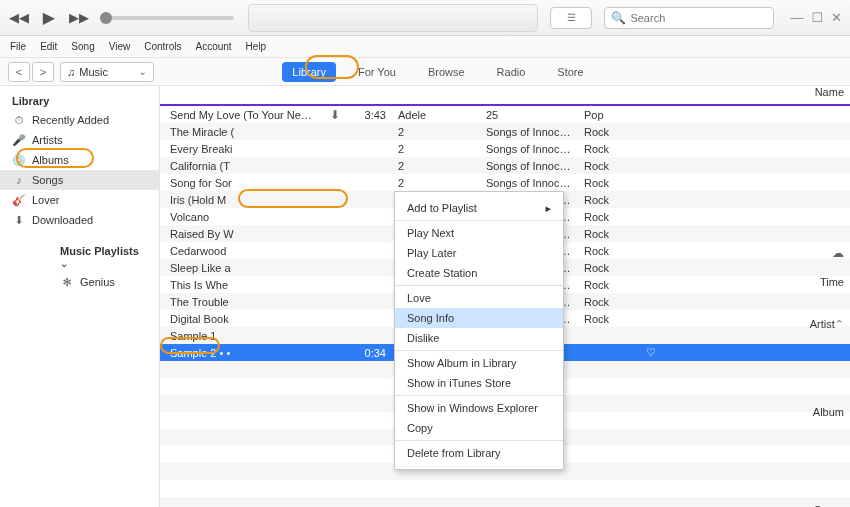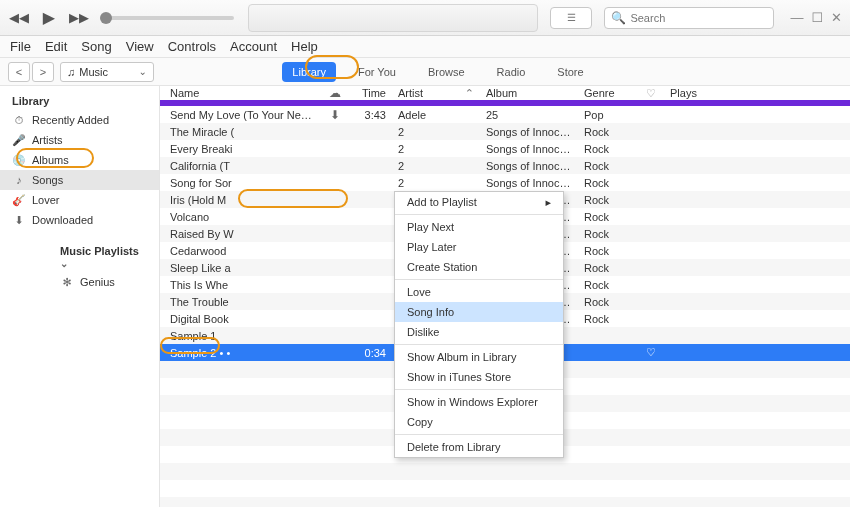--- a/index.html
+++ b/index.html
@@ -16,21 +16,21 @@
   .pb-btn.play { width: 26px; height: 26px; font-size: 16px; }
   .progress-track { flex: 0 0 130px; height: 4px; background: #d0d0d0; border-radius: 2px; position: relative; margin: 0 8px; }
   .progress-knob { position: absolute; left: -4px; top: -4px; width: 12px; height: 12px; background: #888; border-radius: 50%; }
   .now-playing { flex: 1; height: 28px; background: linear-gradient(#f7f7f7,#eaeaea); border: 1px solid #d6d6d6; border-radius: 4px; display: flex; align-items: center; justify-content: center; color: #777; }
   .view-btn { width: 42px; height: 22px; border: 1px solid #c8c8c8; border-radius: 4px; margin: 0 6px; display: flex; align-items: center; justify-content: center; color: #777; font-size: 10px; background: #fff; }
   .search-box { width: 170px; height: 22px; border: 1px solid #c8c8c8; border-radius: 4px; display: flex; align-items: center; padding: 0 6px; background: #fff; }
   .search-box input { border: none; outline: none; width: 100%; font-size: 11px; color: #333; }
   .win-ctl { display: flex; gap: 8px; margin-left: 10px; color: #888; font-size: 13px; }
 
   
-  .menu-bar { height: 22px; border-bottom: 1px solid #e4e4e4; display: flex; align-items: center; padding: 0 10px; gap: 14px; font-size: 13px; color: #333; background: #fafafa; }
+  .menu-bar { height: 22px; border-bottom: 1px solid #e4e4e4; display: flex; align-items: center; padding: 0 10px; gap: 14px; font-size: 10px; color: #333; background: #fafafa; }
   .menu-item { cursor: pointer; }
 
   
   .nav-bar { height: 28px; display: flex; align-items: center; border-bottom: 1px solid #e4e4e4; padding: 0 8px; background: #fafafa; }
   .nb-btn { width: 22px; height: 20px; border: 1px solid #c8c8c8; border-radius: 3px; display: flex; align-items: center; justify-content: center; color: #666; margin-right: 2px; background: #fff; font-size: 11px; cursor: pointer; }
   .source-select { margin-left: 4px; width: 94px; height: 20px; border: 1px solid #c8c8c8; border-radius: 3px; display: flex; align-items: center; padding: 0 6px; background: #fff; gap: 4px; font-size: 11px; cursor: pointer; }
   .nav-tabs { flex: 1; display: flex; justify-content: center; gap: 12px; align-items: center; }
   .nav-tab { font-size: 11px; color: #555; padding: 4px 10px; border-radius: 4px; cursor: pointer; }
   .nav-tab.active { background: #2d7cf6; color: #fff; }
 
@@ -40,41 +40,41 @@
   
   .sidebar { width: 160px; border-right: 1px solid #e4e4e4; padding: 6px 0; font-size: 11px; }
   .sb-section-title { padding: 3px 12px; font-weight: 600; color: #333; font-size: 11px; }
   .sb-item { height: 20px; display: flex; align-items: center; padding: 0 12px; gap: 6px; color: #333; cursor: pointer; }
   .sb-item.selected { background: #e6e6e6; }
   .sb-item .ic { width: 14px; text-align: center; color: #666; font-size: 11px; }
   .sb-group { margin-top: 12px; margin-left: 48px; }
 
   
   .content { flex: 1; position: relative; overflow: hidden; }
-  .col-header { height: 20px; background: #fff; border-bottom: 6px solid #6d28d9; display: flex; align-items: center; font-size: 11px; color: #333; }
+  .col-header { height: 20px; background: #fff; border-bottom: 2px solid #6d28d9; display: flex; align-items: flex-end; font-size: 11px; color: #333; flex-direction: column; }
   .col { padding: 0 6px; overflow: hidden; white-space: nowrap; text-overflow: ellipsis; }
   .c-name { flex: 0 0 160px; padding-left: 10px; }
   .c-cloud { flex: 0 0 30px; text-align: center; color: #666; font-size: 12px; }
   .c-time { flex: 0 0 42px; text-align: right; }
   .c-artist { flex: 0 0 88px; }
   .c-album { flex: 0 0 98px; }
   .c-genre { flex: 0 0 60px; }
   .c-love { flex: 0 0 26px; text-align: center; color: #999; }
   .c-plays { flex: 0 0 60px; }
   .rows { }
   .row { height: 17px; display: flex; align-items: center; font-size: 11px; color: #333; }
   .row:nth-child(even) { background: #f6f6f6; }
   .row.selected { background: #2d7cf6; color: #fff; }
   .row.selected .c-love { color: #fff; }
 
   
   .context-menu {
     position: absolute; top: 105px; left: 234px; width: 170px;
     background: #fff; border: 1px solid #c8c8c8; box-shadow: 2px 3px 6px rgba(0,0,0,.2);
-    font-size: 11px; padding: 0 0;
+    font-size: 11px; padding: 6px 0;
   }
   .cm-item { height: 20px; display: flex; align-items: center; padding: 0 12px; justify-content: space-between; cursor: pointer; }
   .cm-item.hl { background: #cce4ff; }
   .cm-sep { height: 1px; background: #e0e0e0; margin: 2px 0; }
 
   
   .ring { position: absolute; border: 2px solid #e99615; border-radius: 12px; pointer-events: none; }
 
   .caret { font-size: 10px; color: #666; }
   .apple-logo { font-size: 18px; color: #888; }

